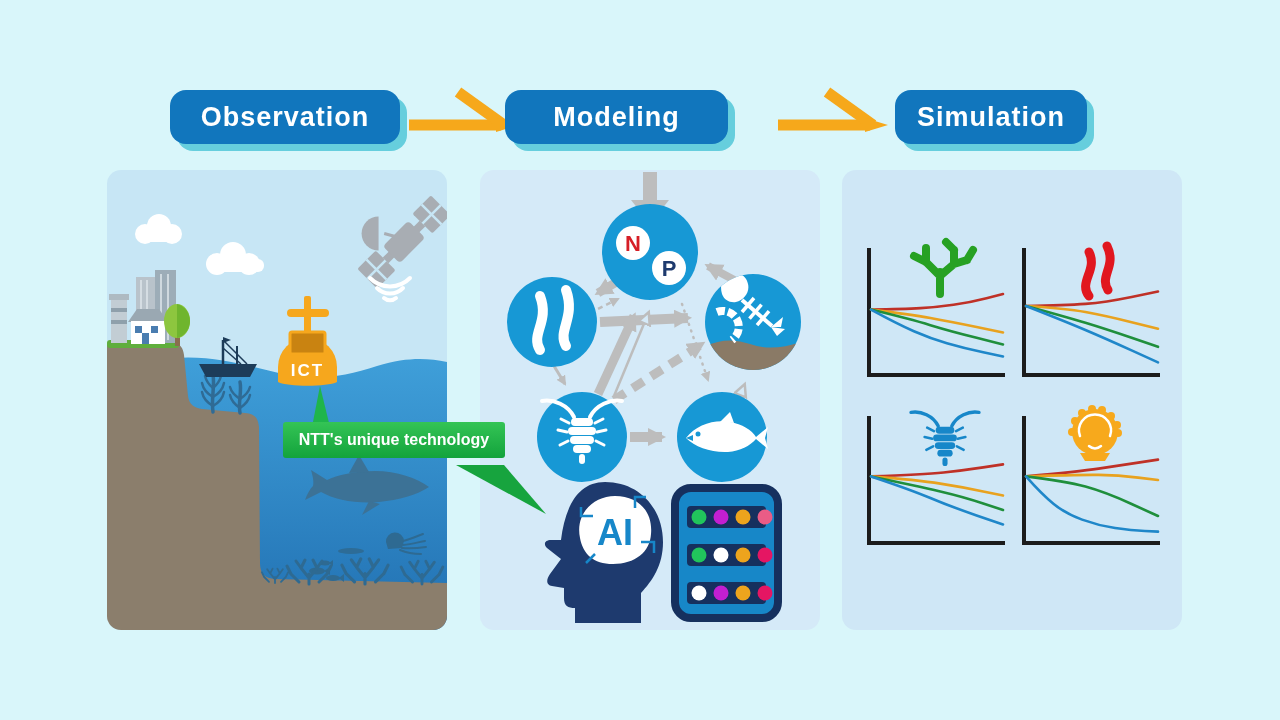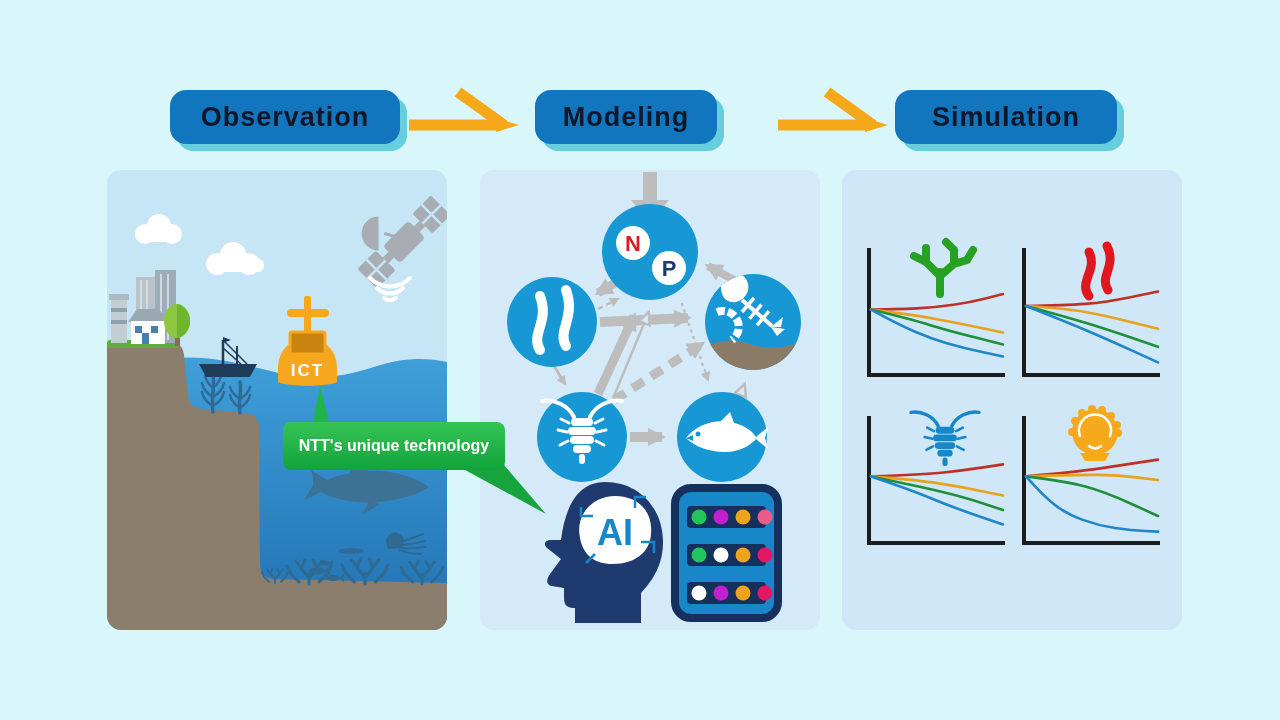--- a/index.html
+++ b/index.html
@@ -1,32 +1,32 @@
 <!DOCTYPE html>
 <html><head>
 <meta charset="utf-8">
 <style>
   html,body{margin:0;padding:0}
   body{width:1280px;height:720px;background:#d9f6fa;font-family:"Liberation Sans",sans-serif;position:relative;overflow:hidden}
   .step{position:absolute;top:90px;height:54px;background:#1176bd;border-radius:16px;
-        box-shadow:7px 7px 0 #66cedd;color:#0f172a;font-size:27px;font-weight:bold;
+        box-shadow:7px 7px 0 #66cedd;color:#ffffff;font-size:27px;font-weight:bold;
         display:flex;align-items:center;justify-content:center;letter-spacing:1px}
   #step-obs{left:170px;width:230px}
-  #step-mod{left:535px;width:182px}
-  #step-sim{left:895px;width:222px}
+  #step-mod{left:505px;width:223px}
+  #step-sim{left:895px;width:192px}
   .flow-arrow{position:absolute;top:85px;width:125px;height:55px}
   #arrow1{left:403px}
   #arrow2{left:772px}
   .panel{position:absolute;top:170px;width:340px;height:460px;border-radius:14px;overflow:hidden}
   #panel-obs{left:107px}
   #panel-mod{left:480px}
   #panel-sim{left:842px}
-  .callout{position:absolute;left:283px;top:422px;width:222px;height:48px;
+  .callout{position:absolute;left:283px;top:422px;width:222px;height:36px;
            background:linear-gradient(#34c455,#13a33c);color:#fff;display:flex;align-items:center;
-           justify-content:center;font-size:16px;font-weight:bold;border-radius:8px;z-index:5}
+           justify-content:center;font-size:16px;font-weight:bold;border-radius:3px;z-index:5}
   .tails{position:absolute;left:0;top:0;width:1280px;height:720px;z-index:4;pointer-events:none}
   svg text{font-family:"Liberation Sans",sans-serif;font-weight:bold}
 </style>
 </head>
 <body>
 
 <div class="step" id="step-obs">Observation</div>
 <svg class="flow-arrow" id="arrow1" viewBox="0 0 125 55">
   <path d="M6,40 H98" stroke="#f6a81b" stroke-width="11" fill="none"></path>
   <path d="M55,7 L101,40" stroke="#f6a81b" stroke-width="11" fill="none"></path>

